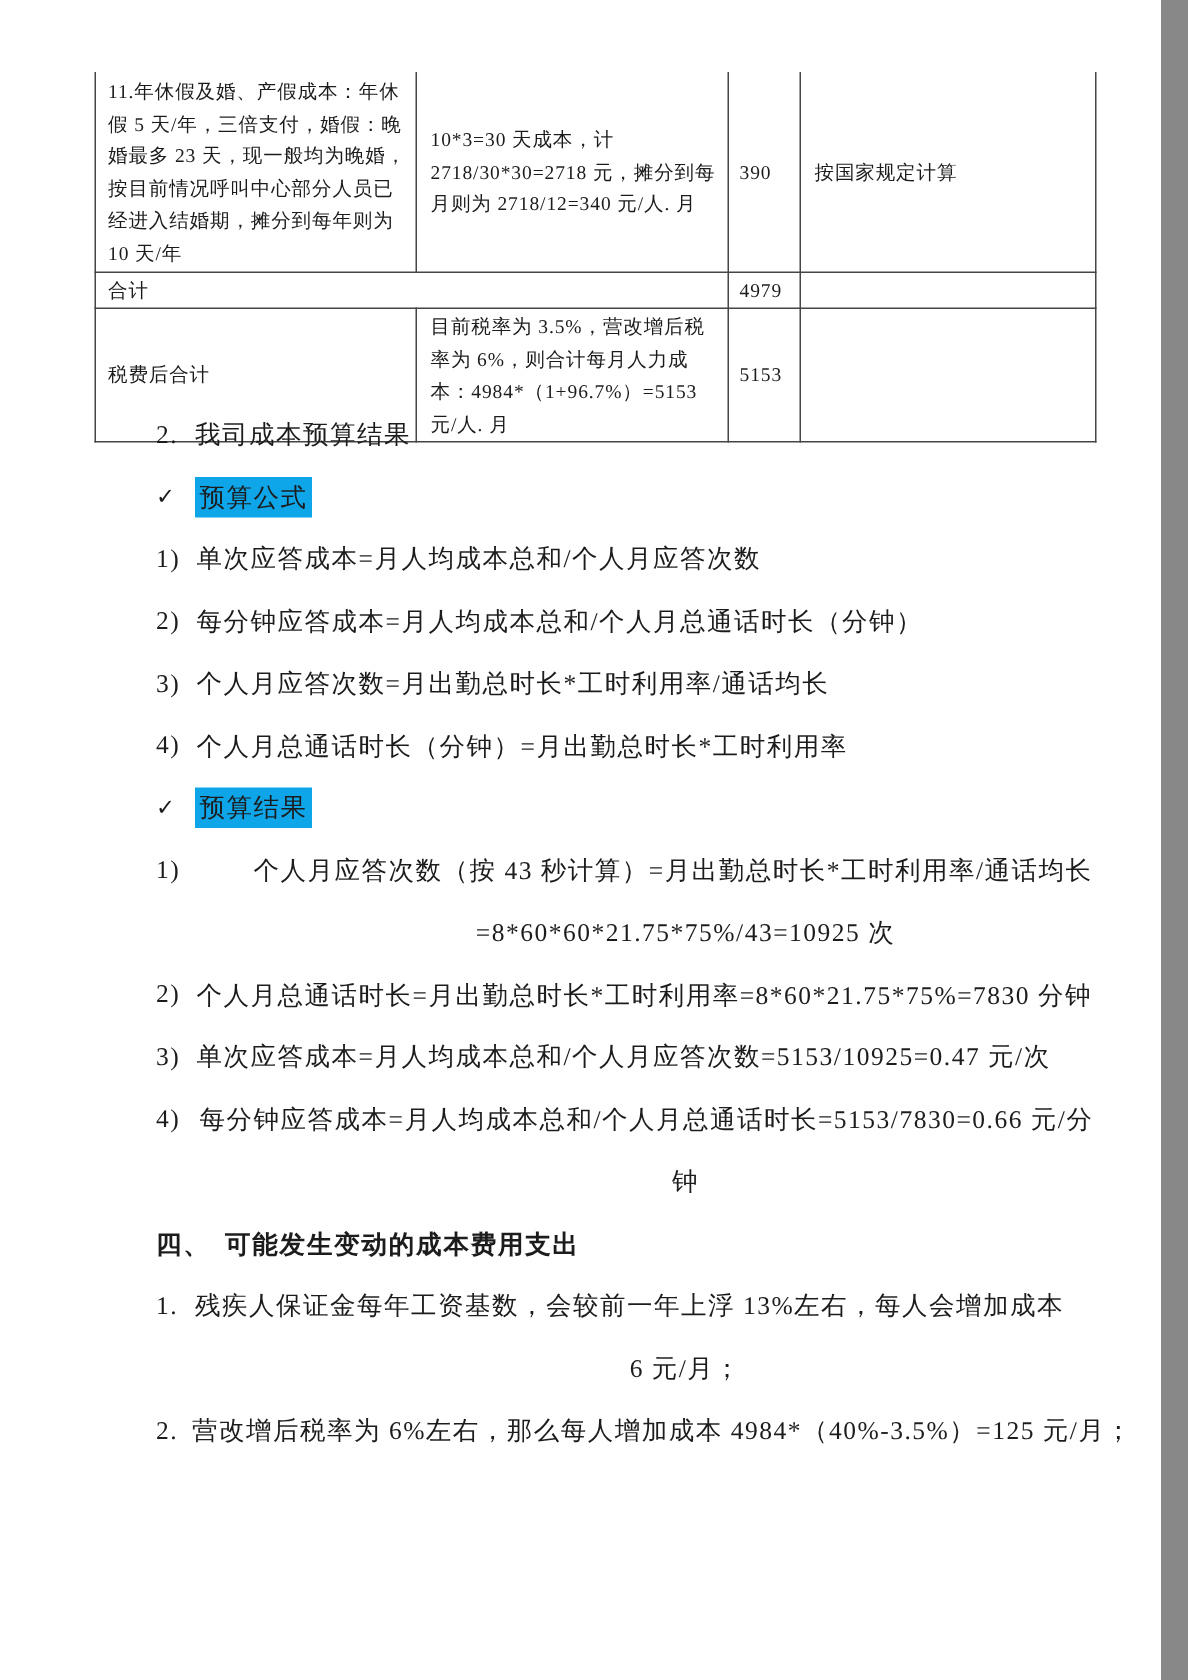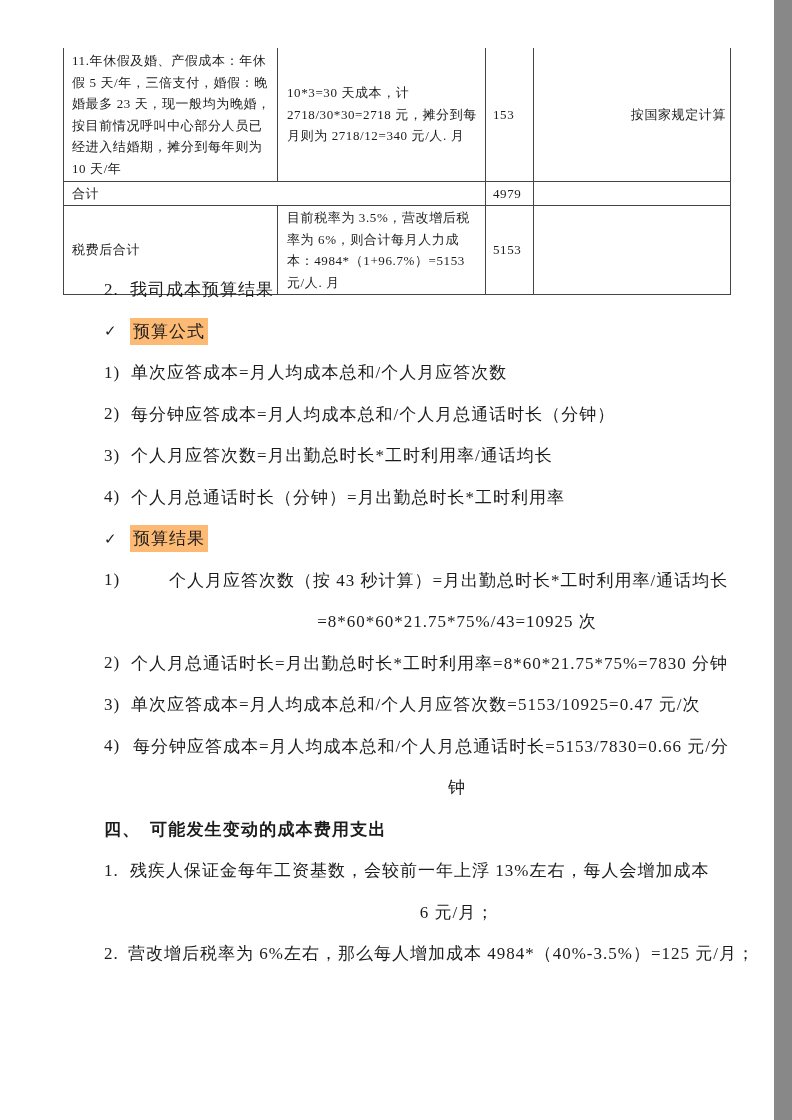--- a/index.html
+++ b/index.html
@@ -27,21 +27,21 @@
     line-height: 21.5px;
     letter-spacing: 0.6px;
     color: #1b1b1b;
     vertical-align: middle;
     overflow: hidden;
   }
   #cost-table tr.r1 td { border-top: none; }
   td.c-item  { padding: 1px 5px 1px 8px; }
   td.c-calc  { padding: 1px 4px 1px 9px; }
   td.c-amt   { padding: 1px 2px 1px 7px; letter-spacing: 0; }
-  td.c-note  { padding: 1px 4px 1px 9px; text-align: right; }
+  td.c-note  { padding: 1px 4px 1px 9px; }
   tr.r1 td.c-item { vertical-align: top; padding-top: 2px; }
   tr.r2 td { height: 20px; line-height: 18px; }
   
   #doc-body {
     position: absolute;
     left: 0;
     top: 269px;
     width: 792px;
   }
   .bl {
@@ -52,40 +52,40 @@
     font-size: 17px;
     letter-spacing: 1px;
     white-space: pre;
     color: #1c1c1c;
   }
   .bl.cont { margin-left: 122px; justify-content: center; }
   .bl.bold { font-weight: bold; letter-spacing: 1.2px; }
   .mk { display: inline-block; flex: 0 0 auto; }
   .w24 { width: 24px; } .w26 { width: 26px; } .w27 { width: 27px; }
   .w29 { width: 29px; } .w46 { width: 46px; } .w65 { width: 65px; }
-  .hl { background: #fdba74; padding: 2px 3px; text-align: center; }
+  .hl { background: #0ea5e9; padding: 2px 3px; text-align: center; }
   .chk { font-size: 15px; letter-spacing: 0; }
 </style>
 </head>
 <body>
 
 <div id="page">
 
   <table id="cost-table">
     <colgroup>
       <col style="width:214px">
         <col style="width:208px">
         <col style="width:48px">
         <col style="width:197px">
     </colgroup>
     <tbody>
         <tr class="r1" style="height:133px">
       <td class="c-item">11.年休假及婚、产假成本：年休假 5 天/年，三倍支付，婚假：晚婚最多 23 天，现一般均为晚婚，按目前情况呼叫中心部分人员已经进入结婚期，摊分到每年则为 10 天/年</td>
       <td class="c-calc">10*3=30 天成本，计 2718/30*30=2718 元，摊分到每月则为 2718/12=340 元/人. 月</td>
-      <td class="c-amt">153</td>
+      <td class="c-amt">390</td>
       <td class="c-note">按国家规定计算</td>
     </tr>
     <tr class="r2">
       <td class="c-item" colspan="2">合计</td>
       <td class="c-amt">4979</td>
       <td class="c-note"></td>
     </tr>
     <tr class="r3" style="height:62px">
       <td class="c-item">税费后合计</td>
       <td class="c-calc">目前税率为 3.5%，营改增后税率为 6%，则合计每月人力成本：4984*（1+96.7%）=5153 元/人. 月</td>

